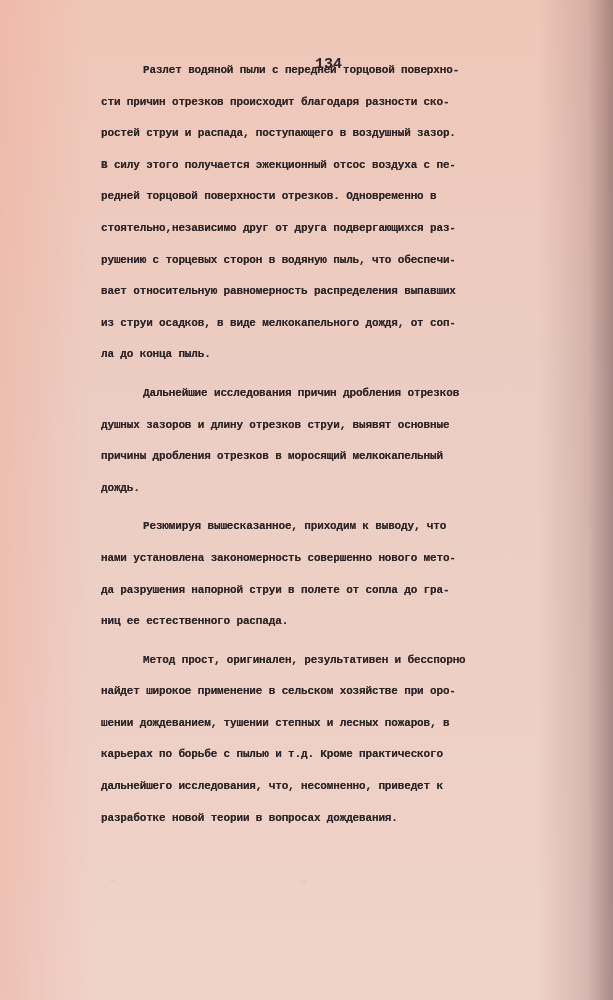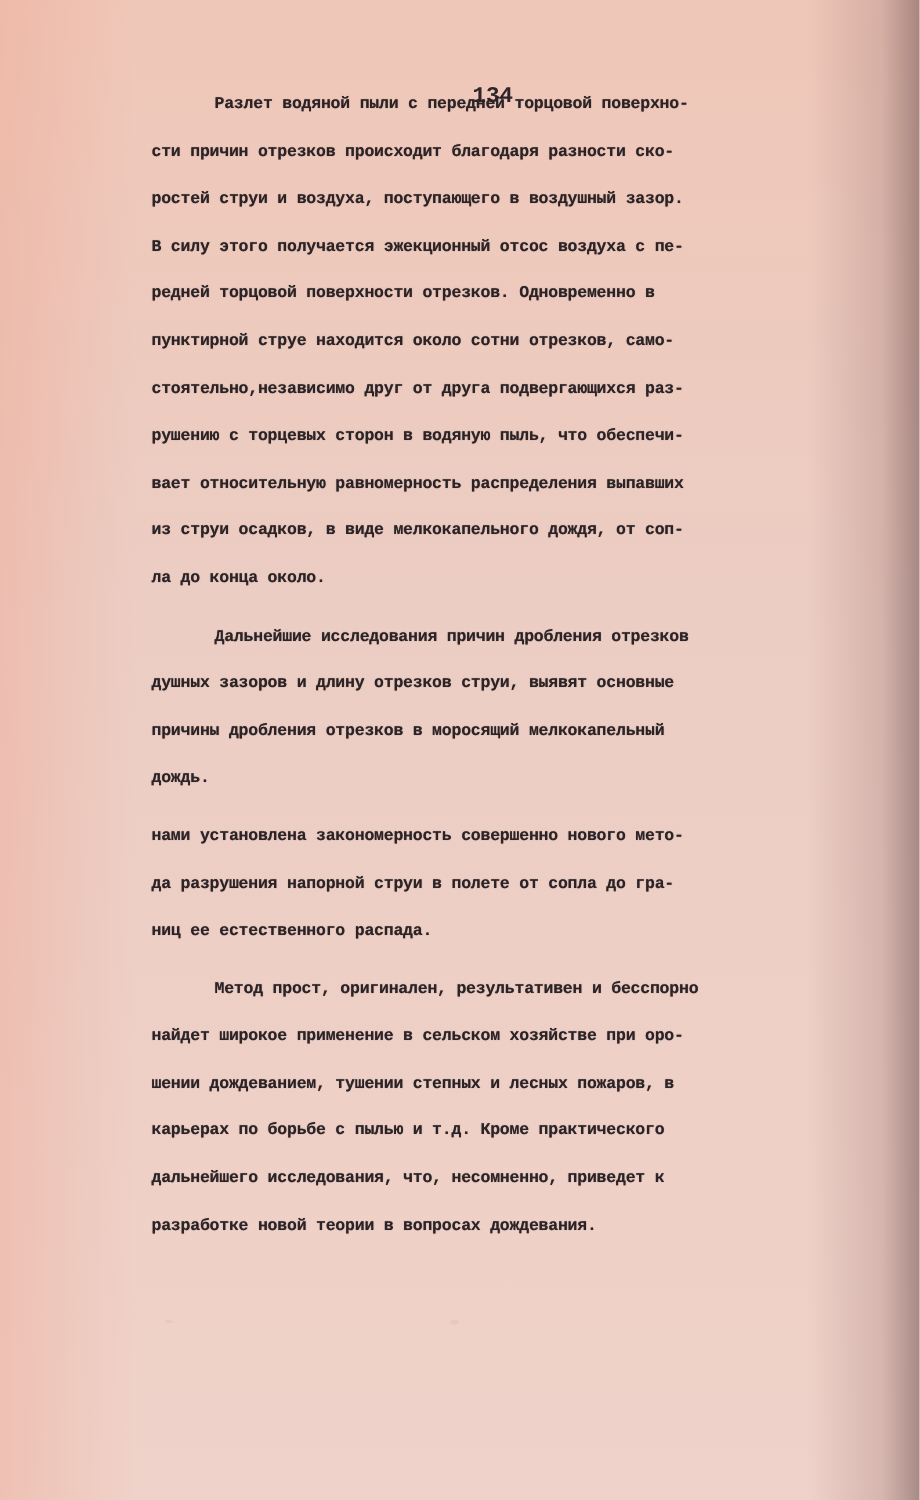--- a/index.html
+++ b/index.html
@@ -73,39 +73,39 @@
 <div class="page">
   <div class="stain" style="left:300px;top:880px;width:6px;height:3px;"></div>
   <div class="stain" style="left:110px;top:880px;width:5px;height:2px;"></div>
 
   <div class="page-number">134</div>
 
   <div class="body-text">
     <div>
       <span class="line indent">Разлет водяной пыли с передней торцовой поверхно-</span>
       <span class="line">сти причин отрезков происходит благодаря разности ско-</span>
-      <span class="line">ростей струи и воздуха, поступающего в воздушный зазор.</span>
+      <span class="line">ростей струи и распада, поступающего в воздушный зазор.</span>
       <span class="line">В силу этого получается эжекционный отсос воздуха с пе-</span>
       <span class="line">редней торцовой поверхности отрезков. Одновременно в</span>
-      <span class="line">пунктирной струе находится около сотни отрезков, само-</span>
       <span class="line">стоятельно,независимо друг от друга подвергающихся раз-</span>
       <span class="line">рушению с торцевых сторон в водяную пыль, что обеспечи-</span>
       <span class="line">вает относительную равномерность распределения выпавших</span>
       <span class="line">из струи осадков, в виде мелкокапельного дождя, от соп-</span>
-      <span class="line">ла до конца около.</span>
+      <span class="line">ла до конца пыль.</span>
     </div>
     <span class="gap"></span>
     <div>
       <span class="line indent">Дальнейшие исследования причин дробления отрезков</span>
       <span class="line">душных зазоров и длину отрезков струи, выявят основные</span>
       <span class="line">причины дробления отрезков в моросящий мелкокапельный</span>
       <span class="line">дождь.</span>
     </div>
     <span class="gap"></span>
     <div>
+      <span class="line indent">Резюмируя вышесказанное, приходим к выводу, что</span>
       <span class="line">нами установлена закономерность совершенно нового мето-</span>
       <span class="line">да разрушения напорной струи в полете от сопла до гра-</span>
       <span class="line">ниц ее естественного распада.</span>
     </div>
     <span class="gap"></span>
     <div>
       <span class="line indent">Метод прост, оригинален, результативен и бесспорно</span>
       <span class="line">найдет широкое применение в сельском хозяйстве при оро-</span>
       <span class="line">шении дождеванием, тушении степных и лесных пожаров, в</span>
       <span class="line">карьерах по борьбе с пылью и т.д. Кроме практического</span>

